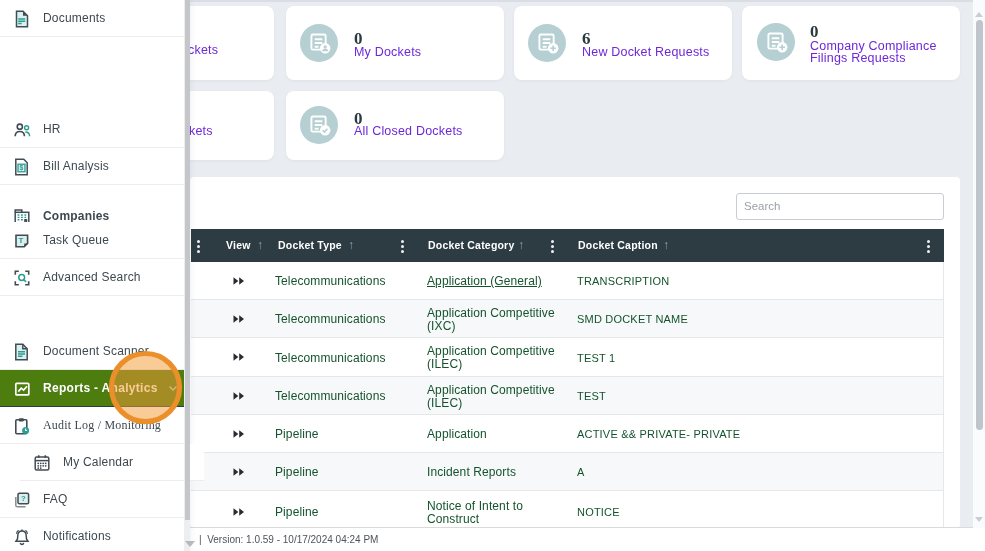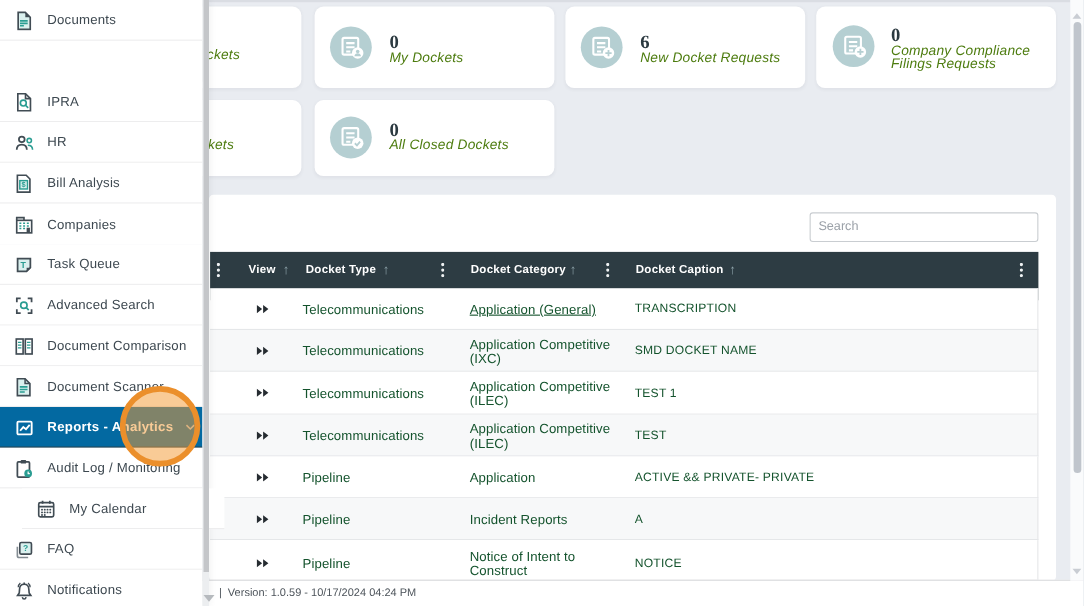--- a/index.html
+++ b/index.html
@@ -4,21 +4,21 @@
 <style>
   * { margin:0; padding:0; box-sizing:border-box; }
   html,body { width:985px; height:551px; overflow:hidden; }
   body { font-family:"Liberation Sans", sans-serif; background:#e9ecf1; position:relative; }
   .abs { position:absolute; }
 
   
   .card { position:absolute; background:#fff; border-radius:8px; box-shadow:0 1px 3px rgba(60,70,90,.06); }
   .cicon { position:absolute; width:38px; height:38px; border-radius:50%; background:#b5cfd2; }
   .cnum { position:absolute; font-family:"Liberation Serif", serif; font-weight:bold; font-size:17px; color:#2b3940; }
-  .clabel { position:absolute; font-size:12.5px; color:#4d7c0f; letter-spacing:.2px; line-height:13px;font-style:italic; }
+  .clabel { position:absolute; font-size:12.5px; color:#6d28d9; letter-spacing:.2px; line-height:13px; }
 
   
   .panel { position:absolute; left:190px; top:177px; width:770px; height:351px; background:#fff; border-radius:4px; }
   .search { position:absolute; left:736px; top:193px; width:208px; height:27px; border:1px solid #c9cdd1; border-radius:3px; background:#fff; font-size:11.5px; color:#9ba1a8; line-height:25px; padding-left:7px; }
   .thead { position:absolute; left:191px; top:229px; width:753px; height:44px; background:#2d3c43; }
   .th { position:absolute; top:0; height:32px; line-height:32px; color:#fff; font-size:10.5px; font-weight:bold; letter-spacing:.2px; white-space:nowrap; }
   .arrow { position:absolute; top:0; height:32px; line-height:32px; color:#8fa4ab; font-size:12px; }
   .vdots { position:absolute; top:10px; width:3px; height:13px; }
   .row { position:absolute; left:191px; width:753px; border-bottom:1px solid #e5e7e9; border-right:1px solid #e5e7e9; }
   .row .ff { position:absolute; left:42px; } .row .ff svg, .sitem svg, .cicon svg { display:block; }
@@ -27,21 +27,21 @@
 
   
   .bbar { position:absolute; left:0; top:527px; width:985px; height:24px; background:#fff; border-top:1px solid #d9dadc; }
   .bbar span { position:absolute; left:199px; top:6px; font-size:10px; color:#4d545b; }
 
   
   .sidebar { position:absolute; left:0; top:0; width:184px; height:551px; background:#fff; box-shadow:4px 0 8px rgba(40,50,60,.14); z-index:10; }
   .sitem { position:absolute; left:0; width:184px; height:37px; border-bottom:1px solid #ededee; background:#fff; }
   .sitem .txt { position:absolute; left:43px; top:0; height:36px; line-height:36px; font-size:12px; color:#3d4850; letter-spacing:.2px; white-space:nowrap; }
   .sitem svg { position:absolute; left:13px; top:10px; }
-  .sitem.sel { background:#0369a1; border-bottom-color:#2d3c43; }
+  .sitem.sel { background:#4d7c0f; border-bottom-color:#2d3c43; }
   .sitem.sel .txt { color:#fff; font-weight:bold; letter-spacing:.3px; }
   .sscroll { position:absolute; left:184px; top:0; width:6px; height:551px; background:#eceef0; z-index:11; }
   .sthumb { position:absolute; left:184.5px; top:0px; width:5px; height:520px; background:#c4c6c9; z-index:12; }
   .sarrow { position:absolute; left:185px; top:541px; width:0; height:0; border-left:5px solid transparent; border-right:5px solid transparent; border-top:6px solid #b6babe; z-index:12; }
 
   
   .rtrack { position:absolute; left:973px; top:0; width:12px; height:528px; background:#fafbfc; }
   .rthumb { position:absolute; left:976px; top:20px; width:7px; height:410px; background:#c0c5cc; border-radius:4px; }
   .rup { position:absolute; left:975px; top:12px; width:0; height:0; border-left:4.5px solid transparent; border-right:4.5px solid transparent; border-bottom:5.5px solid #c9cdd3; }
   .rdown { position:absolute; left:975px; top:517px; width:0; height:0; border-left:4.5px solid transparent; border-right:4.5px solid transparent; border-top:5.5px solid #c9cdd3; }
@@ -229,47 +229,38 @@
 
 <div class="sidebar">
 <div class="sitem" style="top:0px;padding-left:20px;">
       <svg width="18" height="18" viewBox="0 0 18 18">
         <path d="M3.5 1.2 h6.5 l4.5 4.5 v11 h-11 z" fill="#daf0ee" stroke="#414c54" stroke-width="1.5"></path>
         <path d="M10 1.2 l4.5 4.5 h-4.5 z" fill="#414c54"></path>
         <path d="M5.2 9 h7 M5.2 11.3 h7 M5.2 13.4 h3.5" stroke="#2a9d92" stroke-width="1.5"></path>
       </svg>
       <div class="txt">Documents</div>
     </div>
-<div class="sitem" style="top:74px;">
-      <svg width="18" height="18" viewBox="0 0 18 18">
-        <path d="M3.2 1.2 h7 l4.5 4.5 v11 h-11.5 z" fill="#fff" stroke="#414c54" stroke-width="1.5"></path>
-        <path d="M10.2 1.2 v4.5 h4.5" fill="none" stroke="#414c54" stroke-width="1.5"></path>
-        <circle cx="8.2" cy="9.7" r="2.7" fill="none" stroke="#2a9d92" stroke-width="1.5"></circle>
-        <path d="M10.2 11.7 l2.4 2.4" stroke="#2a9d92" stroke-width="1.5"></path>
-      </svg>
-      <div class="txt">IPRA</div>
-    </div>
 <div class="sitem" style="top:111px;">
       <svg width="19" height="18" viewBox="0 0 19 18">
         <circle cx="6.8" cy="5.7" r="2.6" fill="none" stroke="#414c54" stroke-width="1.6"></circle>
         <path d="M2.2 15.2 c0-3.1 2-4.7 4.6-4.7 s4.6 1.6 4.6 4.7" fill="none" stroke="#414c54" stroke-width="1.6"></path>
         <circle cx="13.6" cy="6.8" r="2" fill="none" stroke="#2a9d92" stroke-width="1.4"></circle>
         <path d="M12.3 11 c2.7 0 4.3 1.6 4.3 4.2" fill="none" stroke="#2a9d92" stroke-width="1.4"></path>
       </svg>
       <div class="txt">HR</div>
     </div>
 <div class="sitem" style="top:148px;">
       <svg width="17" height="18" viewBox="0 0 17 18">
         <path d="M2.8 1.3 h8 l3.4 3.4 v12 h-11.4 z" fill="#fff" stroke="#414c54" stroke-width="1.5"></path>
         <rect x="5" y="6.2" width="7" height="7.6" fill="#daf0ee" stroke="#2a9d92" stroke-width="1.3"></rect>
         <text x="8.5" y="12.1" font-size="6.8" font-weight="bold" fill="#2a9d92" text-anchor="middle" font-family="Liberation Sans">$</text>
       </svg>
       <div class="txt">Bill Analysis</div>
     </div>
-<div class="sitem" style="top:186px;">
+<div class="sitem" style="top:198px;font-weight:bold;">
       <svg width="18" height="18" viewBox="0 0 18 18">
         <rect x="2.2" y="4.3" width="13.6" height="11.4" fill="#fff" stroke="#414c54" stroke-width="1.5"></rect>
         <path d="M2.2 4.3 v-2.4 h6.6 v2.4" fill="none" stroke="#414c54" stroke-width="1.5"></path>
         <path d="M4.6 7 h1.8 M8 7 h1.8 M11.4 7 h1.8 M4.6 9.4 h1.8 M8 9.4 h1.8 M11.4 9.4 h1.8 M4.6 11.8 h1.8 M8 11.8 h1.8" stroke="#2a9d92" stroke-width="1.4"></path>
         <rect x="11.2" y="11" width="3" height="4.7" fill="#414c54"></rect>
       </svg>
       <div class="txt">Companies</div>
     </div>
 <div class="sitem" style="top:222px;">
       <svg width="17" height="17" viewBox="0 0 17 17">
@@ -280,47 +271,39 @@
       <div class="txt">Task Queue</div>
     </div>
 <div class="sitem" style="top:259px;">
       <svg width="18" height="18" viewBox="0 0 18 18">
         <path d="M2.3 5.8 v-3.5 h3.5 M12.2 2.3 h3.5 v3.5 M15.7 12.2 v3.5 h-3.5 M5.8 15.7 h-3.5 v-3.5" fill="none" stroke="#414c54" stroke-width="1.6"></path>
         <circle cx="8.7" cy="8.5" r="2.9" fill="none" stroke="#2a9d92" stroke-width="1.5"></circle>
         <path d="M10.9 10.7 l2.2 2.2" stroke="#2a9d92" stroke-width="1.5"></path>
       </svg>
       <div class="txt">Advanced Search</div>
     </div>
-<div class="sitem" style="top:296px;">
-      <svg width="18" height="18" viewBox="0 0 18 18">
-        <rect x="1.8" y="2.2" width="6.2" height="13.6" fill="#fff" stroke="#414c54" stroke-width="1.5"></rect>
-        <rect x="10" y="2.2" width="6.2" height="13.6" fill="#fff" stroke="#414c54" stroke-width="1.5"></rect>
-        <path d="M3.3 5.2 h3.2 M3.3 7.7 h3.2 M3.3 10.2 h3.2 M11.5 5.2 h3.2 M11.5 7.7 h3.2 M11.5 10.2 h3.2" stroke="#2a9d92" stroke-width="1.2"></path>
-      </svg>
-      <div class="txt">Document Comparison</div>
-    </div>
 <div class="sitem" style="top:333px;">
       <svg width="17" height="18" viewBox="0 0 17 18">
         <path d="M2.8 1.3 h7 l4.4 4.4 v11 h-11.4 z" fill="#daf0ee" stroke="#414c54" stroke-width="1.5"></path>
         <path d="M9.8 1.3 v4.4 h4.4" fill="none" stroke="#414c54" stroke-width="1.4"></path>
         <path d="M5 8.7 h7 M5 11 h7 M5 13.3 h4.5" stroke="#2a9d92" stroke-width="1.4"></path>
       </svg>
       <div class="txt">Document Scanner</div>
     </div>
 <div class="sitem sel" style="top:370px;">
       <svg width="19" height="18" viewBox="0 0 19 18">
         <rect x="2.8" y="3.3" width="13" height="11.6" rx="1" fill="none" stroke="#fff" stroke-width="1.7"></rect>
         <path d="M5.3 11.6 l2.9-3.4 2.4 1.9 3.4-3.9" fill="none" stroke="#fff" stroke-width="1.7"></path>
       </svg>
       <div class="txt">Reports - Analytics</div>
       <svg style="position:absolute;left:168px;top:15px" width="10" height="7" viewBox="0 0 10 7">
         <path d="M1.5 1.5 L5 5 L8.5 1.5" fill="none" stroke="#c4cace" stroke-width="1.4"></path>
       </svg>
     </div>
-<div class="sitem" style="top:407px;">
+<div class="sitem" style="top:407px;font-family:Liberation Serif, serif;">
       <svg width="18" height="19" viewBox="0 0 18 19">
         <rect x="2.8" y="2.8" width="11" height="14" rx="1" fill="#fff" stroke="#414c54" stroke-width="1.6"></rect>
         <rect x="5.8" y="1.2" width="5" height="3.2" rx="0.8" fill="#414c54"></rect>
         <circle cx="12.6" cy="13.4" r="3.5" fill="#2a9d92"></circle>
         <path d="M12.6 11.6 v1.9 h1.5" fill="none" stroke="#fff" stroke-width="1.1"></path>
       </svg>
       <div class="txt">Audit Log / Monitoring</div>
     </div>
 <div class="sitem" style="top:444px;margin-left:20px;">
       <svg width="18" height="18" viewBox="0 0 18 18">

